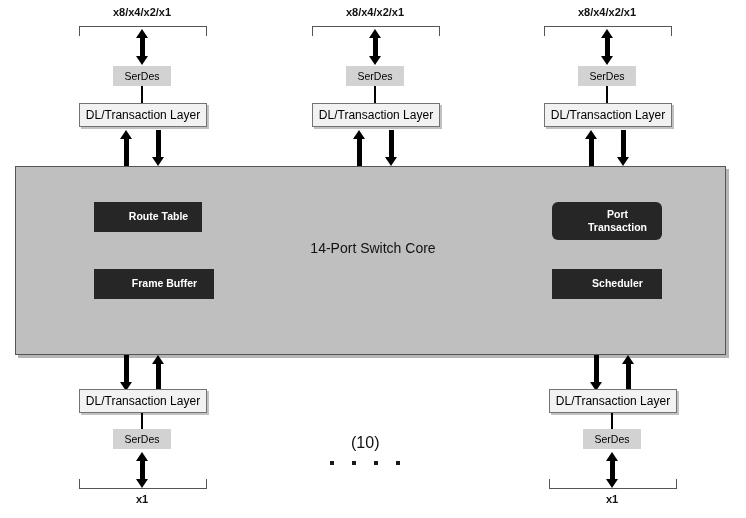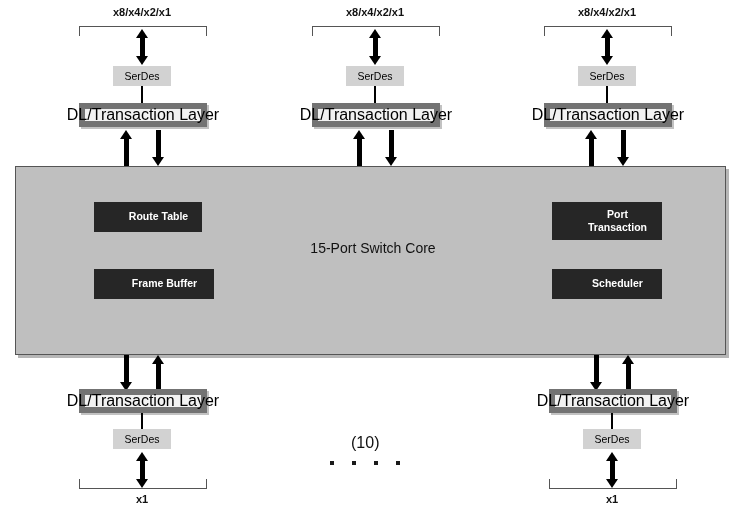--- a/index.html
+++ b/index.html
@@ -59,24 +59,24 @@
     background: #d2d2d2;
     color: #000000;
     font-size: 10.5px;
     display: flex;
     align-items: center;
     justify-content: center;
     white-space: nowrap;
   }
   .dl-box {
     background: #f2f2f2;
-    border: 6px solid #737373;
+    border: 1px solid #737373;
     box-shadow: 2px 2px 0 rgba(120,120,120,0.45);
     color: #000000;
-    font-size: 16px;
+    font-size: 12px;
     display: flex;
     align-items: center;
     justify-content: center;
     box-sizing: border-box;
     white-space: nowrap;
   }
 
   
   .core {
     background: #bfbfbf;
@@ -222,26 +222,26 @@
     <span class="head"></span>
       <span class="shaft"></span>
   </div>
   <div class="abs arrow arrow-down" style="left:617px; top:130px; height:36px;">
     <span class="shaft"></span>
       <span class="head"></span>
   </div>
 
   <div class="abs core" style="left:15px; top:166px; width:711px; height:189px;"></div>
 
-  <div class="abs core-title" style="left:243px; top:240px; width:260px;">15-Port Switch Core</div>
+  <div class="abs core-title" style="left:243px; top:240px; width:260px;">14-Port Switch Core</div>
 
   <div class="abs core-block" style="left:94px; top:202px; width:108px; height:30px;">Route Table</div>
   <div class="abs core-block" style="left:94px; top:269px; width:120px; height:30px;">Frame Buffer</div>
 
-  <div class="abs core-block" style="left:552px; top:202px; width:110px; height:38px; flex-direction:column;">
+  <div class="abs core-block" style="left:552px; top:202px; width:110px; height:38px; flex-direction:column;border-radius:6px;">
     <span>Port</span>
     <span>Transaction</span>
   </div>
   <div class="abs core-block" style="left:552px; top:269px; width:110px; height:30px;">Scheduler</div>
 
   <div class="abs arrow arrow-down" style="left:120px; top:355px; height:36px;">
     <span class="shaft"></span>
       <span class="head"></span>
   </div>
   <div class="abs arrow arrow-up" style="left:152px; top:355px; height:36px;">

